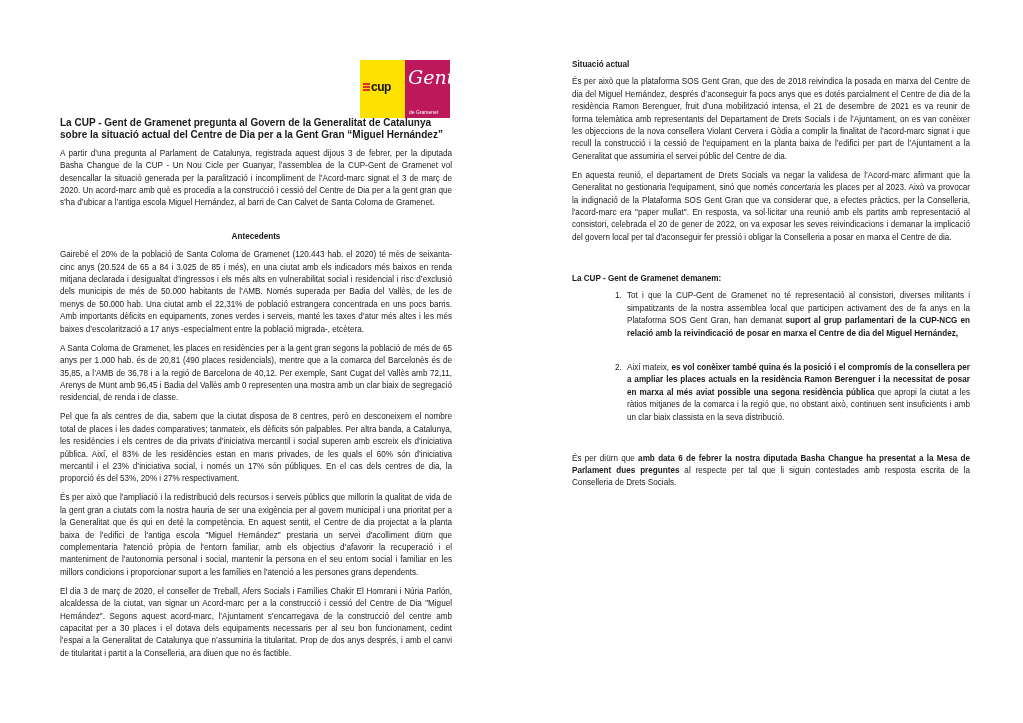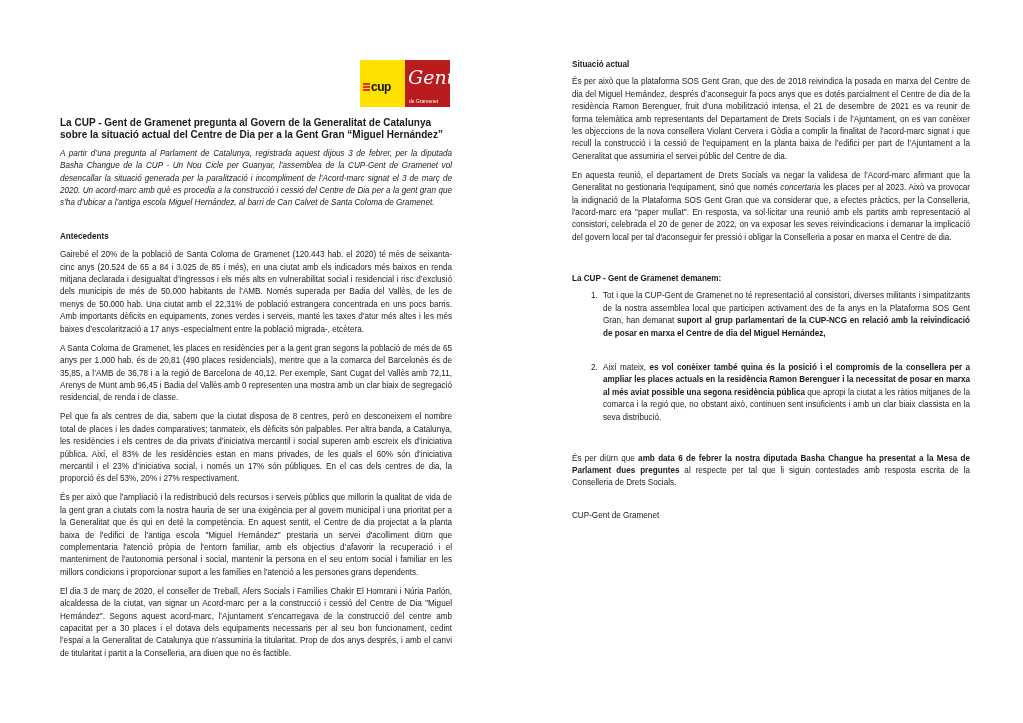--- a/index.html
+++ b/index.html
@@ -3,33 +3,33 @@
 <meta charset="utf-8">
 <style>
   html, body { margin:0; padding:0; background:#ffffff; }
   body { width:1023px; height:723px; position:relative; overflow:hidden;
          font-family:"Liberation Sans", sans-serif; color:#1a1a1a; }
   .col { position:absolute; font-size:8.15px; line-height:12.4px; text-align:justify; }
   .col-left { left:60px; top:117px; width:392px; }
   .col-right { left:572px; top:59px; width:398px; }
   p { margin:0 0 6.6px 0; }
   .title { font-weight:bold; font-size:10px; line-height:12.4px; margin-bottom:6px; text-align:left; }
-  .lead { font-style:italic; }
-  .heading { font-weight:bold; margin-top:21px; margin-bottom:6px; text-align:left; }
+  .lead { }
+  .heading { font-weight:bold; margin-top:21px; margin-bottom:6px; text-align:center; }
   .heading-r { font-weight:bold; margin-bottom:5px; text-align:left; }
-  .logo { position:absolute; left:360px; top:60px; width:90px; height:47px; display:flex; }
+  .logo { position:absolute; left:360px; top:60px; width:90px; height:58px; display:flex; }
   .logo-yellow { width:45px; height:100%; background:#ffe100; position:relative; }
-  .logo-red { width:45px; height:100%; background:#b91c1c; position:relative; color:#fff; }
+  .logo-red { width:45px; height:100%; background:#be185d; position:relative; color:#fff; }
   .logo-cup { position:absolute; left:4px; top:20px; font-weight:bold; font-size:12px; color:#111; font-family:"Liberation Sans", sans-serif; letter-spacing:-0.5px; }
   .logo-stripes { position:absolute; left:3px; top:23px; width:7px; height:8px;
      background:repeating-linear-gradient(to bottom,#e52d2d 0 1.5px,#ffe100 1.5px 3px); }
   .logo-gent { position:absolute; left:3px; top:6px; font-family:"DejaVu Serif", serif; font-style:italic; font-size:19px; color:#fff; }
   .logo-sub { position:absolute; left:4px; bottom:3px; font-size:5px; color:#fff; }
   ol { margin:0; padding-left:28px; }
-  ol li { margin-bottom:6.6px; padding-left:3px; }
+  ol li { margin-bottom:6.6px; padding-left:3px;margin-left:24px; }
   .gap-l { height:22px; }
   .gap-m { height:14px; }
   .sig p { text-align:left; }
 </style>
 </head>
 <body>
 
 <div class="logo">
   <div class="logo-yellow">
     <span class="logo-stripes"></span>
@@ -59,15 +59,14 @@
   <div class="gap-l"></div>
   <p class="heading-r">La CUP - Gent de Gramenet demanem:</p>
   <ol>
     <li><span>Tot i que la CUP-Gent de Gramenet no té representació al consistori, diverses militants i simpatitzants de la nostra assemblea local que participen activament des de fa anys en la Plataforma SOS Gent Gran, han demanat </span><b>suport al grup parlamentari de la CUP-NCG en relació amb la reivindicació de posar en marxa el Centre de dia del Miguel Hernández,</b><span></span></li>
     <li style="margin-top:22px"><span>Així mateix, </span><b>es vol conèixer també quina és la posició i el compromís de la consellera per a ampliar les places actuals en la residència Ramon Berenguer i la necessitat de posar en marxa al més aviat possible una segona residència pública</b><span> que apropi la ciutat a les ràtios mitjanes de la comarca i la regió que, no obstant això, continuen sent insuficients i amb un clar biaix classista en la seva distribució.</span></li>
   </ol>
   <div class="gap-l"></div>
   <p><span>És per diürn que </span><b>amb data 6 de febrer la nostra diputada Basha Changue ha presentat a la Mesa de Parlament dues preguntes</b><span> al respecte per tal que li siguin contestades amb resposta escrita de la Conselleria de Drets Socials.</span></p>
   <div class="gap-m"></div>
   <div class="sig">
-    <p>CUP-Gent de Gramenet</p>
   </div>
 </div>
 
 </body></html>

